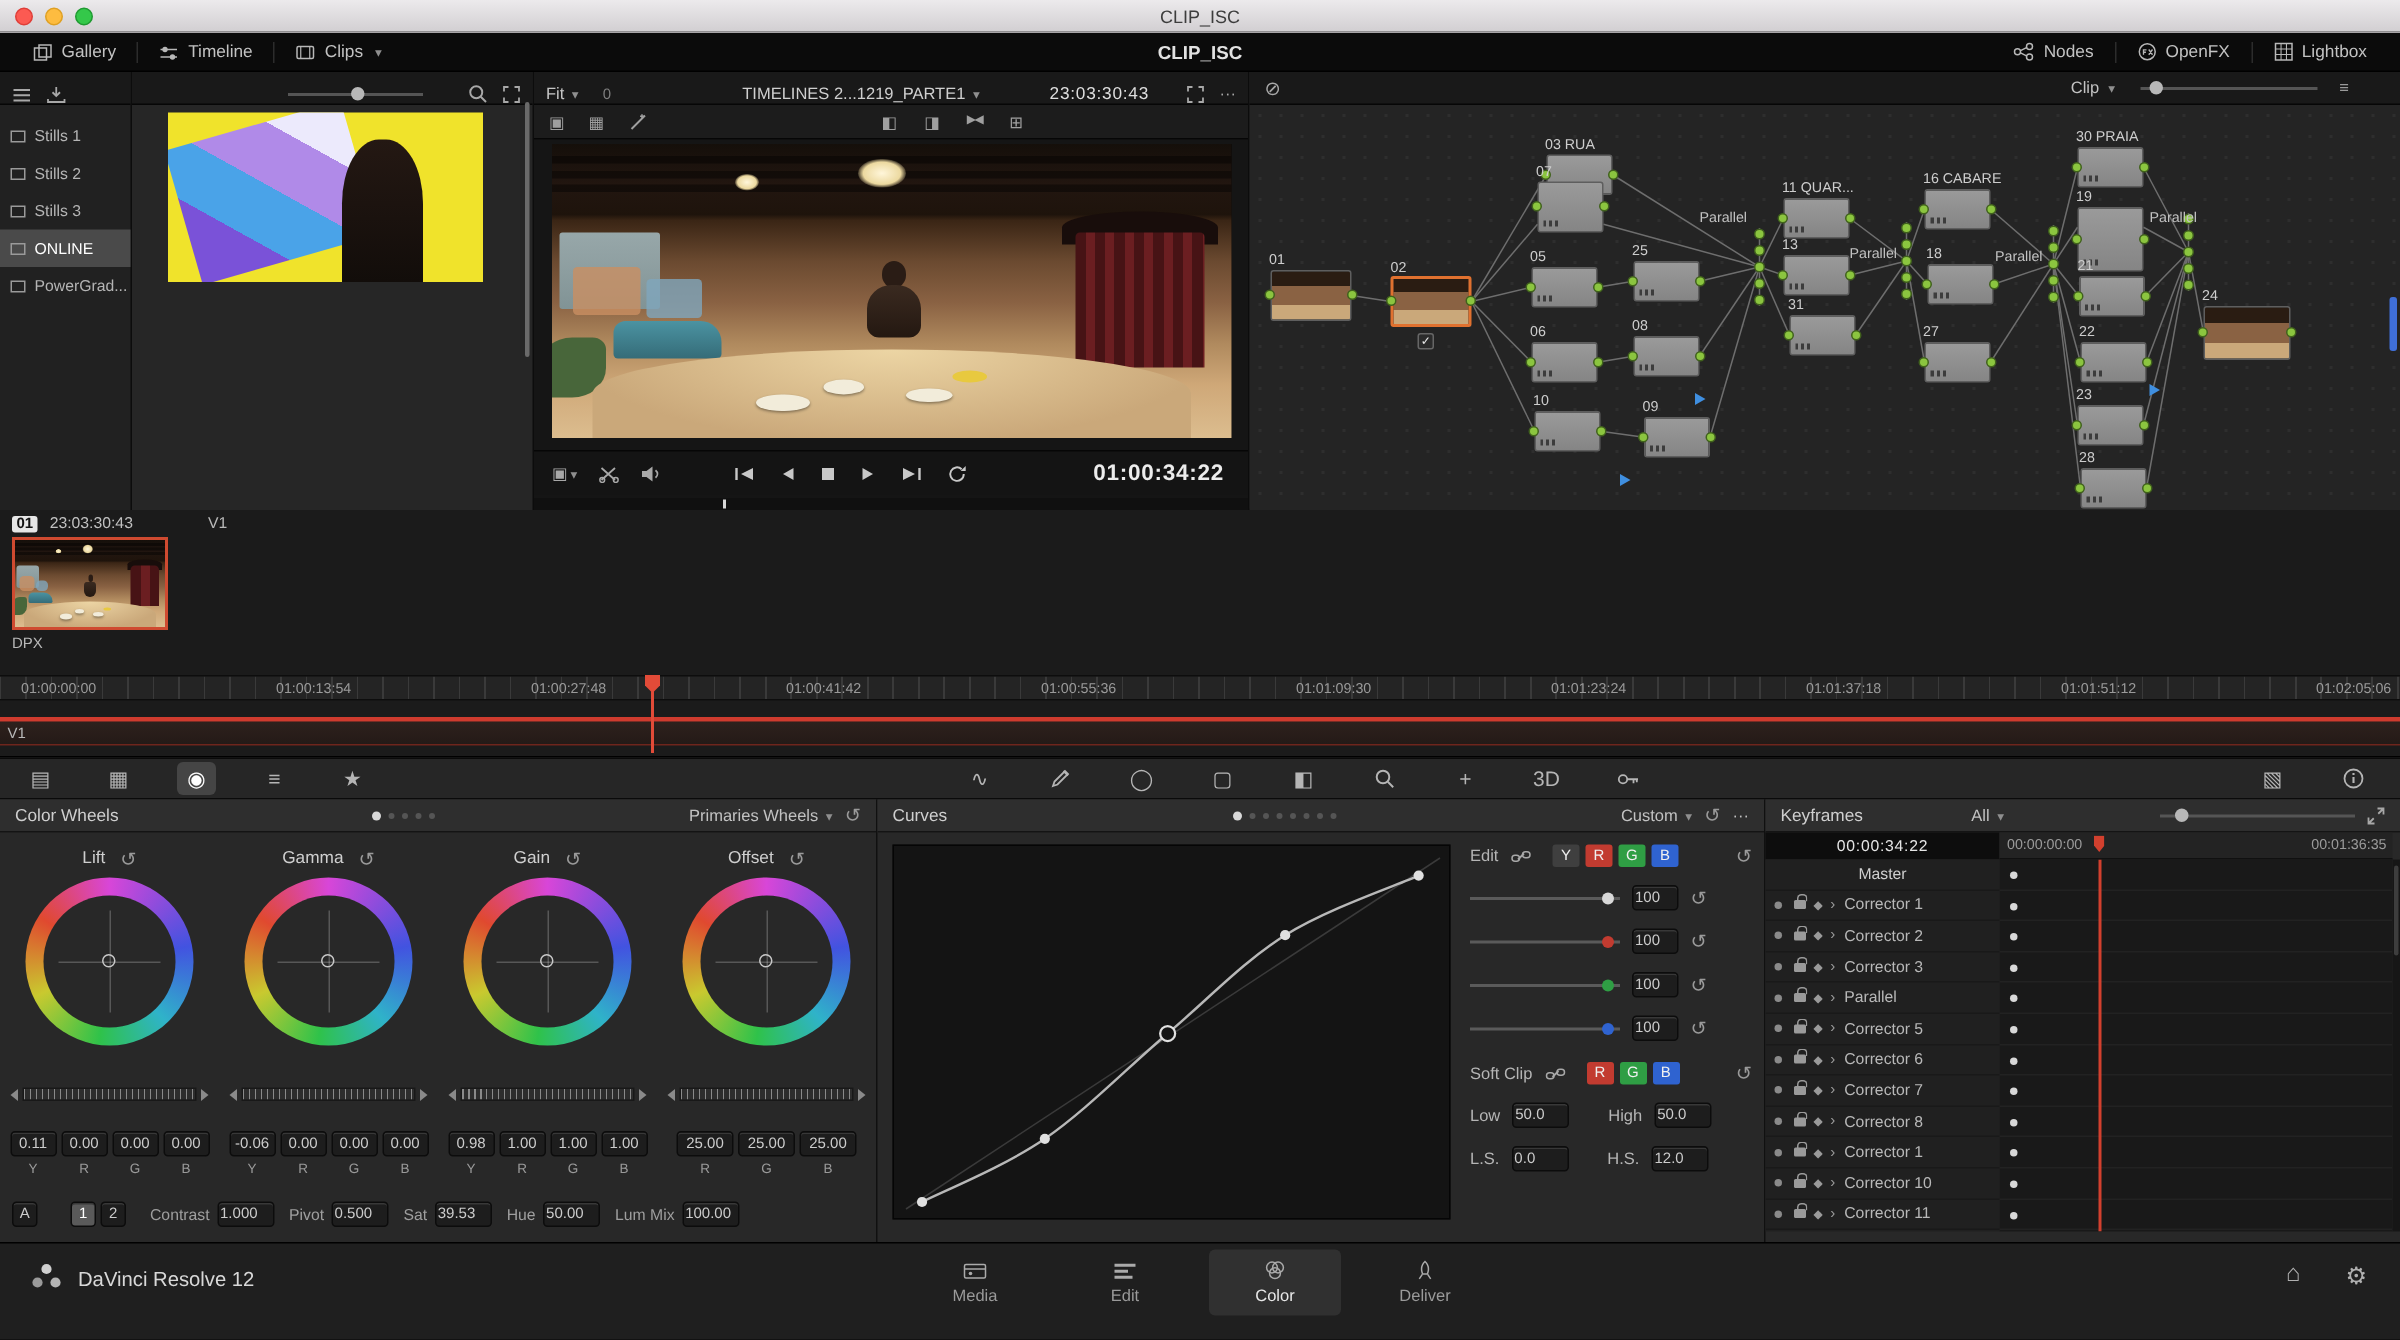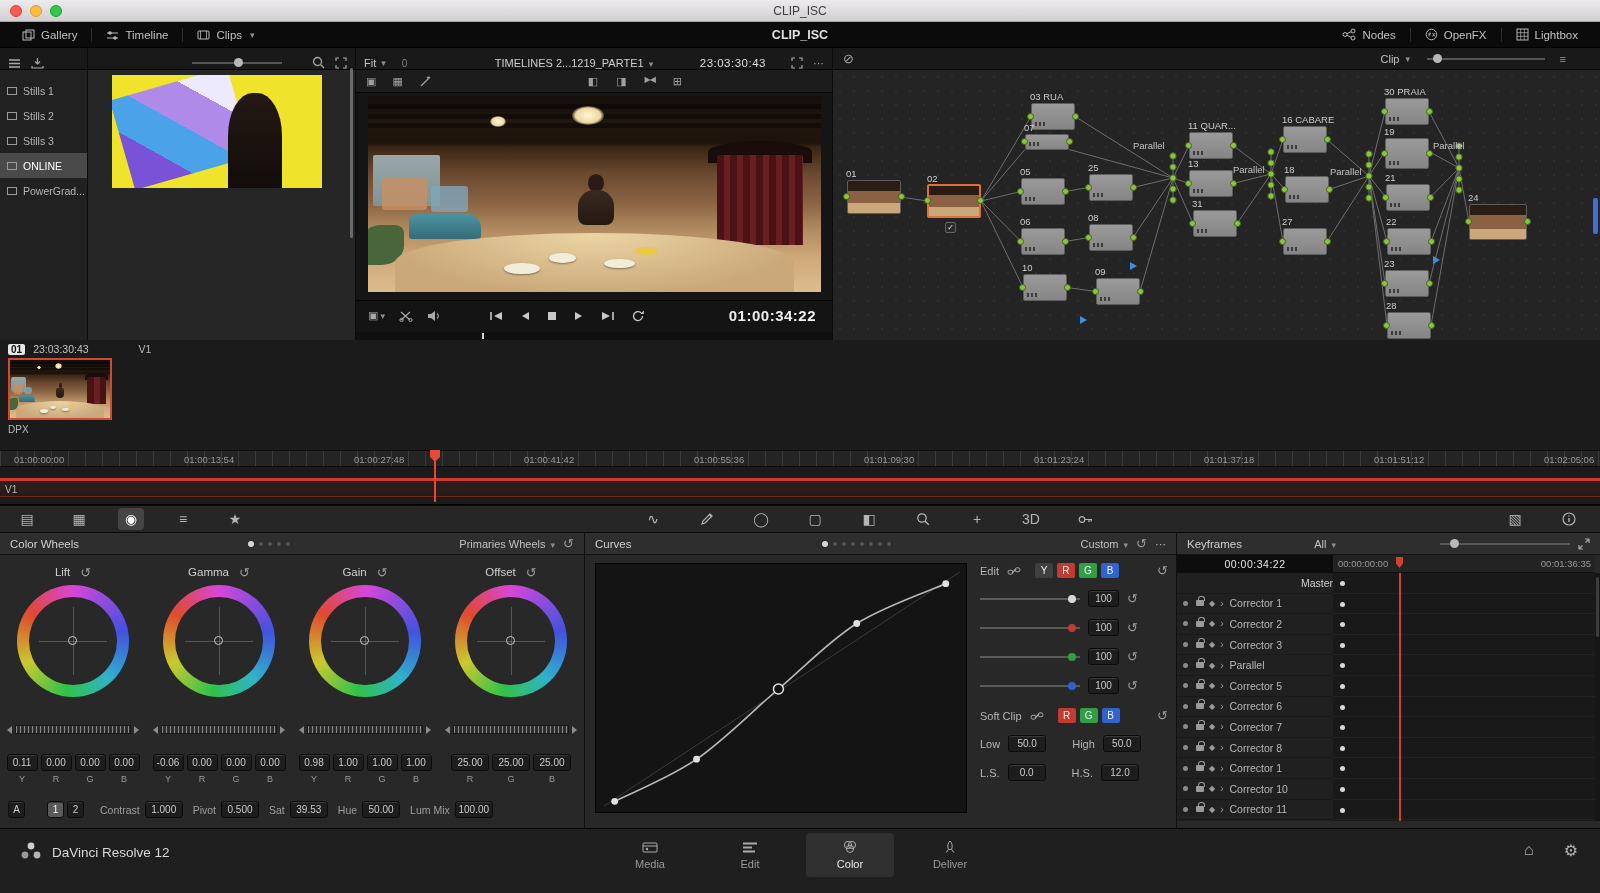--- a/index.html
+++ b/index.html
@@ -155,21 +155,21 @@
 .cross-h{position:absolute;left:22px;right:22px;top:50%;height:1px;background:rgba(255,255,255,.22);}
 .cross-v{position:absolute;top:22px;bottom:22px;left:50%;width:1px;background:rgba(255,255,255,.22);}
 .cross-c{position:absolute;left:50%;top:50%;width:9px;height:9px;margin:-5px 0 0 -5px;border:1.5px solid #c8c8c8;border-radius:50%;}
 .ticks-wrap{display:flex;align-items:center;justify-content:center;gap:3px;margin-top:28px;}
 .ticks{width:116px;height:9px;background:repeating-linear-gradient(90deg,#8a8a8a 0 1px,#2d2d2d 1px 4px);border:1px solid #181818;}
 .tri{width:0;height:0;border-top:4px solid transparent;border-bottom:4px solid transparent;}
 .tri-l{border-right:5px solid #8a8a8a;}
 .tri-r{border-left:5px solid #8a8a8a;}
 .vrow{display:flex;gap:3px;justify-content:center;margin-top:20px;}
 .vcell{text-align:center;}
-.vbox{min-width:31px;padding:0 1px;height:17px;background:#1d1d1d;border:1px solid #0c0c0c;box-shadow:inset 0 1px 0 #383838;border-radius:3px;color:#ccc;font-size:10px;line-height:16px;text-align:center;}
+.vbox{min-width:31px;padding:0 1px;height:17px;background:#1d1d1d;border:1px solid #0c0c0c;box-shadow:inset 0 1px 0 #383838;border-radius:3px;color:#ccc;font-size:10px;line-height:16px;}
 .vbox.wide{min-width:38px;}
 .chlb{color:#9a9a9a;font-size:9px;margin-top:3px;}
 .w-bottom{position:absolute;left:0;top:268px;width:585px;display:flex;align-items:center;gap:6px;padding:0 8px;}
 .sqbtn{width:17px;height:17px;background:#1d1d1d;border:1px solid #0c0c0c;box-shadow:inset 0 1px 0 #383838;border-radius:3px;color:#ccc;font-size:10px;line-height:16px;text-align:center;}
 .sqbtn.active{background:#5a5a5a;color:#fff;}
 .param{display:flex;align-items:center;gap:5px;margin-left:10px;}
 .param .plb{color:#9f9f9f;font-size:10.5px;white-space:nowrap;}
 
 
 .cpanel{position:absolute;left:585px;top:0;width:592px;height:295px;border-right:1px solid #101010;}
@@ -188,21 +188,21 @@
 .kf-slider{position:relative;width:130px;height:12px;}
 .kf-ruler{position:absolute;left:0;top:22px;width:423px;height:18px;}
 .kf-tcbox{position:absolute;left:0;top:0;width:156px;height:18px;background:#0d0d0d;color:#e6e6e6;font-size:10.5px;text-align:center;line-height:18px;letter-spacing:.5px;}
 .kf-rulerarea{position:absolute;left:156px;top:0;width:262px;height:18px;background:#232323;border-bottom:1px solid #101010;}
 .kf-stc{position:absolute;left:5px;top:3px;font-size:9.5px;color:#9a9a9a;}
 .kf-etc{position:absolute;right:4px;top:3px;font-size:9.5px;color:#9a9a9a;}
 .kf-mark{position:absolute;left:63px;top:2px;width:7px;height:11px;background:#d2402e;clip-path:polygon(0 0,100% 0,100% 60%,50% 100%,0 60%);}
 .kf-left{position:absolute;left:0;top:40px;width:156px;height:248px;background:#202020;overflow:hidden;}
 .kf-right{position:absolute;left:156px;top:40px;width:262px;height:248px;background:#191919;overflow:hidden;}
 .kf-lrow{display:flex;align-items:center;height:20.6px;border-bottom:1px solid #191919;padding-left:6px;color:#b8b8b8;font-size:10.5px;}
-.kf-lrow.master{justify-content:flex-end;padding-left:0;color:#cfcfcf;}
+.kf-lrow.master{justify-content:center;padding-left:0;color:#cfcfcf;}
 .kf-dot{width:5px;height:5px;border-radius:50%;background:#8a8a8a;margin-right:4px;flex:none;}
 .kf-lock{position:relative;width:8px;height:6px;background:#9a9a9a;border-radius:1px;display:inline-block;margin:0 5px 0 4px;flex:none;}
 .kf-lock:before{content:"";position:absolute;top:-4px;left:1.5px;width:5px;height:4px;border:1px solid #9a9a9a;border-bottom:none;border-radius:3px 3px 0 0;}
 .kf-dia{color:#9a9a9a;font-size:8px;margin-right:5px;}
 .kf-ch{color:#9a9a9a;font-size:10px;margin-right:6px;}
 .kf-rrow{position:relative;height:20.6px;border-bottom:1px solid #222;}
 .kf-key{position:absolute;left:7px;top:8px;width:5px;height:5px;border-radius:50%;background:#d8d8d8;}
 .kf-line{position:absolute;left:66px;top:0;bottom:0;width:1.5px;background:#d2402e;}
 .kf-scroll{position:absolute;right:0;top:40px;width:5px;height:248px;background:#161616;}
 .kf-scroll i{position:absolute;left:1px;top:4px;width:3px;height:60px;background:#3d3d3d;border-radius:2px;}
@@ -580,21 +580,21 @@
             <span class="io l"></span>
             <span class="io r"></span>
           </div>
           <span class="gcheck" style="left:112px;top:152px">✓</span>
           <div class="gnode" style="left:198px;top:33px;width:44px;height:27px">
             <span class="nlabel">03 RUA</span>
             <span class="io l"></span>
             <span class="io r"></span>
             <span class="nmarks"></span>
           </div>
-          <div class="gnode" style="left:192px;top:64px;width:44px;height:16px">
+          <div class="gnode" style="left:192px;top:51px;width:44px;height:34px">
             <span class="nlabel">07</span>
             <span class="io l"></span>
             <span class="io r"></span>
             <span class="nmarks"></span>
           </div>
           <div class="gnode" style="left:188px;top:108px;width:44px;height:27px">
             <span class="nlabel">05</span>
             <span class="io l"></span>
             <span class="io r"></span>
             <span class="nmarks"></span>
@@ -664,21 +664,21 @@
             <span class="io l"></span>
             <span class="io r"></span>
             <span class="nmarks"></span>
           </div>
           <div class="gnode" style="left:552px;top:28px;width:44px;height:27px">
             <span class="nlabel">30 PRAIA</span>
             <span class="io l"></span>
             <span class="io r"></span>
             <span class="nmarks"></span>
           </div>
-          <div class="gnode" style="left:552px;top:68px;width:44px;height:31px">
+          <div class="gnode" style="left:552px;top:68px;width:44px;height:43px">
             <span class="nlabel">19</span>
             <span class="io l"></span>
             <span class="io r"></span>
             <span class="nmarks"></span>
           </div>
           <div class="gnode" style="left:553px;top:114px;width:44px;height:27px">
             <span class="nlabel">21</span>
             <span class="io l"></span>
             <span class="io r"></span>
             <span class="nmarks"></span>

